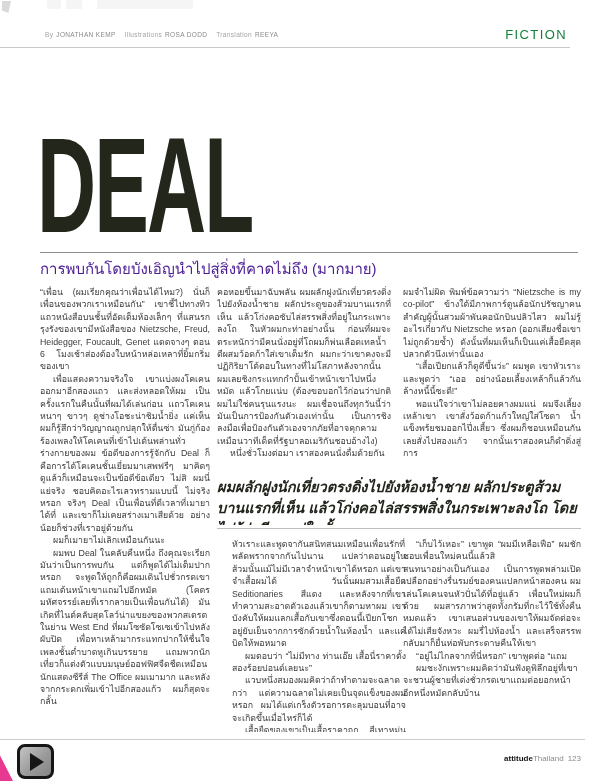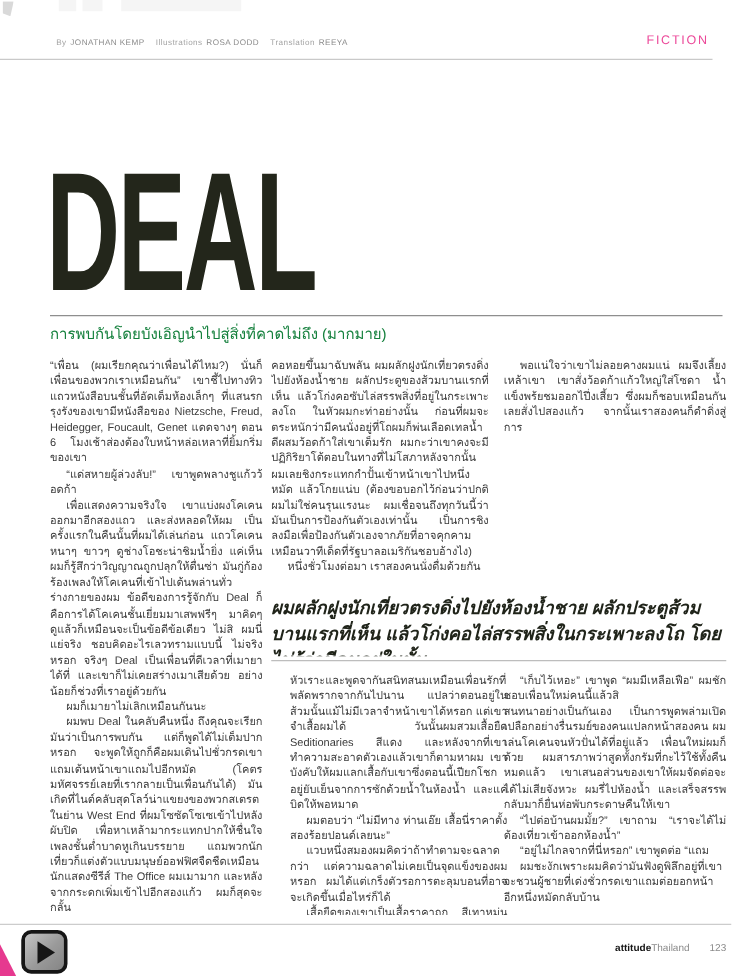--- a/index.html
+++ b/index.html
@@ -12,31 +12,31 @@
   .art{position:absolute;background:#f5f5f5;}
   .art-a{left:2px;top:1px;width:9px;height:12px;background:#d9d9d9;clip-path:polygon(0 0,100% 0,70% 100%,0 80%);}
   .art-b{left:47px;top:0;width:14px;height:9px;}
   .art-c{left:66px;top:0;width:16px;height:9px;}
   .art-d{left:97px;top:0;width:96px;height:9px;}
 
   
   .credits{position:absolute;left:45px;top:31px;font-size:6.5px;letter-spacing:.35px;color:#8f8f8f;white-space:nowrap;}
   .credits .cl{color:#a3a3a3;margin-right:3px;}
   .credits .cv{color:#8a8a8a;margin-right:9px;}
-  .section{position:absolute;right:33px;top:27px;font-size:10px;letter-spacing:1.4px;color:#ec4899;}
+  .section{position:absolute;right:33px;top:27px;font-size:13px;letter-spacing:1.4px;color:#15803d;}
   .hrule{position:absolute;left:0;right:30px;top:47px;height:1px;background:#c9c9c9;}
 
   
   .deal{
     position:absolute;left:37px;top:124px;font-size:130px;line-height:118px;
     font-weight:bold;color:#23261b;letter-spacing:-3px;
     transform:scale(0.63,1.04);transform-origin:0 0;white-space:nowrap;
   }
   .trule{position:absolute;left:40px;right:22px;top:252px;height:1px;background:#8e8e8e;}
-  .subtitle{position:absolute;left:40px;top:257px;font-size:12px;color:#15803d;}
+  .subtitle{position:absolute;left:40px;top:257px;font-size:15px;color:#4c1d95;}
 
   
   .bodytxt{position:absolute;font-size:8.8px;line-height:12.4px;color:#3b3b3b;text-align:justify;overflow:hidden;}
   .col1 {left:40px;top:286px;width:170px;height:474px;}
   .col2t{left:217px;top:286px;width:174px;height:190px;}
   .col3t{left:403px;top:286px;width:178px;height:190px;}
   .col2b{left:232px;top:538px;width:174px;height:194px;}
   .col3b{left:403px;top:538px;width:178px;height:194px;}
   .para{margin:0;}
   .ind{text-indent:13px;}
@@ -45,21 +45,21 @@
   .quote{
     position:absolute;left:217px;top:477px;width:364px;height:48px;overflow:hidden;
     font-size:14.5px;line-height:21px;font-weight:bold;font-style:italic;color:#20241a;
   }
   .qrule{position:absolute;left:217px;top:528px;width:364px;height:1px;background:#bdbdbd;}
 
   
   .frule{position:absolute;left:0;top:739px;width:585px;height:1px;background:#cccccc;}
   .footer{position:absolute;right:19px;top:754px;font-size:8px;color:#8a8a8a;white-space:nowrap;}
   .footer .fb{font-weight:bold;color:#161616;}
-  .footer .fp{margin-left:16px;}
+  .footer .fp{margin-left:4px;}
 
   
   .play{
     position:absolute;left:17px;top:744px;width:31px;height:29px;
     border:3px solid #161616;border-radius:8px;
     background:linear-gradient(135deg,#c4c4c4 0%,#9a9a9a 55%,#858585 100%);
     display:flex;align-items:center;justify-content:center;cursor:pointer;
   }
   .play-tri{
     width:0;height:0;margin-left:3px;
@@ -87,46 +87,46 @@
   </div>
   <div class="section">FICTION</div>
   <div class="hrule"></div>
 
   <div class="deal">DEAL</div>
   <div class="trule"></div>
   <div class="subtitle">การพบกันโดยบังเอิญนำไปสู่สิ่งที่คาดไม่ถึง (มากมาย)</div>
 
   <div class="bodytxt col1">
       <p class="para">“เพื่อน (ผมเรียกคุณว่าเพื่อนได้ไหม?) นั่นก็เพื่อนของพวกเราเหมือนกัน” เขาชี้ไปทางทิวแถวหนังสือบนชั้นที่อัดเต็มห้องเล็กๆ ที่แสนรกรุงรังของเขามีหนังสือของ Nietzsche, Freud, Heidegger, Foucault, Genet แดดจางๆ ตอน 6 โมงเช้าส่องต้องใบหน้าหล่อเหลาที่ยิ้มกริ่มของเขา</p>
-      <p class="para ind">“แด่สหายผู้ล่วงลับ!” เขาพูดพลางชูแก้วว้อดก้า</p>
       <p class="para ind">เพื่อแสดงความจริงใจ เขาแบ่งผงโคเคนออกมาอีกสองแถว และส่งหลอดให้ผม เป็นครั้งแรกในคืนนั้นที่ผมได้เล่นก่อน แถวโคเคนหนาๆ ขาวๆ ดูช่างโอชะน่าชิมน้ำยิ่ง แค่เห็นผมก็รู้สึกว่าวิญญาณถูกปลุกให้ตื่นซ่า มันกู่ก้องร้องเพลงให้โคเคนที่เข้าไปเต้นพล่านทั่วร่างกายของผม ข้อดีของการรู้จักกับ Deal ก็คือการได้โคเคนชั้นเยี่ยมมาเสพฟรีๆ มาคิดๆ ดูแล้วก็เหมือนจะเป็นข้อดีข้อเดียว ไม่สิ ผมนี่แย่จริง ชอบคิดอะไรเลวทรามแบบนี้ ไม่จริงหรอก จริงๆ Deal เป็นเพื่อนที่ดีเวลาที่เมายาได้ที่ และเขาก็ไม่เคยสร่างเมาเสียด้วย อย่างน้อยก็ช่วงที่เราอยู่ด้วยกัน</p>
       <p class="para ind">ผมก็เมายาไม่เลิกเหมือนกันนะ</p>
       <p class="para ind">ผมพบ Deal ในคลับคืนหนึ่ง ถึงคุณจะเรียกมันว่าเป็นการพบกัน แต่ก็พูดได้ไม่เต็มปากหรอก จะพูดให้ถูกก็คือผมเดินไปชั่วกรดเขา แถมเต้นหน้าเขาแถมไปอีกหมัด (โคตรมหัศจรรย์เลยที่เรากลายเป็นเพื่อนกันได้) มันเกิดที่ไนต์คลับสุดโลว์น่าแขยงของพวกสเตรตในย่าน West End ที่ผมโซซัดโซเซเข้าไปหลังผับปิด เพื่อหาเหล้ามากระแทกปากให้ชื่นใจ เพลงชั้นต่ำบาดหูเกินบรรยาย แถมพวกนักเที่ยวก็แต่งตัวแบบมนุษย์ออฟฟิศจืดชืดเหมือนนักแสดงซีรีส์ The Office ผมเมามาก และหลังจากกระดกเพิ่มเข้าไปอีกสองแก้ว ผมก็สุดจะกลั้น</p>
     </div>
   <div class="bodytxt col2t">
       <p class="para">คอหอยขึ้นมาฉับพลัน ผมผลักฝูงนักเที่ยวตรงดิ่งไปยังห้องน้ำชาย ผลักประตูของส้วมบานแรกที่เห็น แล้วโก่งคอซับไล่สรรพสิ่งที่อยู่ในกระเพาะลงโถ ในหัวผมกะท่าอย่างนั้น ก่อนที่ผมจะตระหนักว่ามีคนนั่งอยู่ที่โถผมก็พ่นเลือดเทลน้ำดีผสมว้อดก้าใส่เขาเต็มรัก ผมกะว่าเขาคงจะมีปฏิกิริยาโต้ตอบในทางที่ไม่โสภาหลังจากนั้น ผมเลยชิงกระแทกกำปั้นเข้าหน้าเขาไปหนึ่งหมัด แล้วโกยแน่บ (ต้องขอบอกไว้ก่อนว่าปกติผมไม่ใช่คนรุนแรงนะ ผมเชื่อจนถึงทุกวันนี้ว่ามันเป็นการป้องกันตัวเองเท่านั้น เป็นการชิงลงมือเพื่อป้องกันตัวเองจากภัยที่อาจคุกคาม เหมือนวาทีเด็ดที่รัฐบาลอเมริกันชอบอ้างไง)</p>
       <p class="para ind">หนึ่งชั่วโมงต่อมา เราสองคนนั่งดื่มด้วยกัน</p>
     </div>
   <div class="bodytxt col3t">
+      <p class="para">ผมจำไม่ผิด พิมพ์ข้อความว่า “Nietzsche is my co-pilot” ข้างใต้มีภาพการ์ตูนล้อนักปรัชญาคนสำคัญผู้นั้นสวมผ้าพันคอนักบินปลิวไสว ผมไม่รู้อะไรเกี่ยวกับ Nietzsche หรอก (ออกเสียงชื่อเขาไม่ถูกด้วยซ้ำ) ดังนั้นที่ผมเห็นก็เป็นแค่เสื้อยืดสุดปลวกตัวนึงเท่านั้นเอง</p>
+      <p class="para ind">“เสื้อเปียกแล้วก็ดูดีขึ้นว่ะ” ผมพูด เขาหัวเราะและพูดว่า “เออ อย่างน้อยเลี้ยงเหล้าก็แล้วกัน ล้างหนี้นี้ซะดี!”</p>
       <p class="para ind">พอแน่ใจว่าเขาไม่ลอยคางผมแน่ ผมจึงเลี้ยงเหล้าเขา เขาสั่งว้อดก้าแก้วใหญ่ใส่โซดา น้ำแข็งพร้ยชมออกไปึ่งเสี้ยว ซึ่งผมก็ชอบเหมือนกัน เลยสั่งไปสองแก้ว จากนั้นเราสองคนก็ดำดิ่งสู่การ</p>
     </div>
 
   <div class="quote">ผมผลักฝูงนักเที่ยวตรงดิ่งไปยังห้องน้ำชาย ผลักประตูส้วมบานแรกที่เห็น แล้วโก่งคอไล่สรรพสิ่งในกระเพาะลงโถ โดยไม่รู้ว่ามีคนอยู่ในนั้น</div>
   <div class="qrule"></div>
 
   <div class="bodytxt col2b">
       <p class="para">หัวเราะและพูดจากันสนิทสนมเหมือนเพื่อนรักที่พลัดพรากจากกันไปนาน แปลว่าตอนอยู่ในส้วมนั้นแม้ไม่มีเวลาจำหน้าเขาได้หรอก แต่เขาจำเสื้อผมได้ วันนั้นผมสวมเสื้อยืด Seditionaries สีแดง และหลังจากที่เขาทำความสะอาดตัวเองแล้วเขาก็ตามหาผม เขาบังคับให้ผมแลกเสื้อกับเขาซึ่งตอนนี้เปียกโชกอยู่ยับเย็นจากการซักด้วยน้ำในห้องน้ำ และแค่บิดให้พอหมาด</p>
       <p class="para ind">ผมตอบว่า “ไม่มีทาง ท่านเอ๊ย เสื้อนี่ราคาตั้งสองร้อยปอนด์เลยนะ”</p>
       <p class="para ind">แวบหนึ่งสมองผมคิดว่าถ้าทำตามจะฉลาดกว่า แต่ความฉลาดไม่เคยเป็นจุดแข็งของผมหรอก ผมได้แต่เกร็งตัวรอการตะลุมบอนที่อาจจะเกิดขึ้นเมื่อไหร่ก็ได้</p>
       <p class="para ind">เสื้อยืดของเขาเป็นเสื้อราคาถูก สีเทาหม่นถ้า</p>
     </div>
   <div class="bodytxt col3b">
       <p class="para ind">“เก็บไว้เหอะ” เขาพูด “ผมมีเหลือเฟือ” ผมชักชอบเพื่อนใหม่คนนี้แล้วสิ</p>
       <p class="para">สนทนาอย่างเป็นกันเอง เป็นการพูดพล่ามเปิดเปลือกอย่างรื่นรมย์ของคนแปลกหน้าสองคน ผมเล่นโคเคนจนหัวปั่นได้ที่อยู่แล้ว เพื่อนใหม่ผมก็ด้วย ผมสารภาพว่าสูดทั้งกรัมที่กะไว้ใช้ทั้งคืนหมดแล้ว เขาเสนอส่วนของเขาให้ผมจัดต่อจะได้ไม่เสียจังหวะ ผมรี่ไปห้องน้ำ และเสร็จสรรพกลับมาก็ยื่นห่อพับกระดาษคืนให้เขา</p>
-      <p class="para ind">“ไปต่อบ้านผมมั้ย?” เขาถาม “เราจะได้ไม่ต้องเที่ยวเข้าออกห้องน้ำ”</p>
       <p class="para ind">“อยู่ไม่ไกลจากที่นี่หรอก” เขาพูดต่อ “แถม</p>
       <p class="para ind">ผมชะงักเพราะผมคิดว่ามันฟังดูพิลึกอยู่ที่เขาจะชวนผู้ชายที่เด่งชั่วกรดเขาแถมต่อยอกหน้าอีกหนึ่งหมัดกลับบ้าน</p>
     </div>
 
   <div class="frule"></div>
   <div class="footer">
     <span class="fb">attitude</span><span>Thailand</span><span class="fp">123</span>
   </div>
 
   <div class="play">

